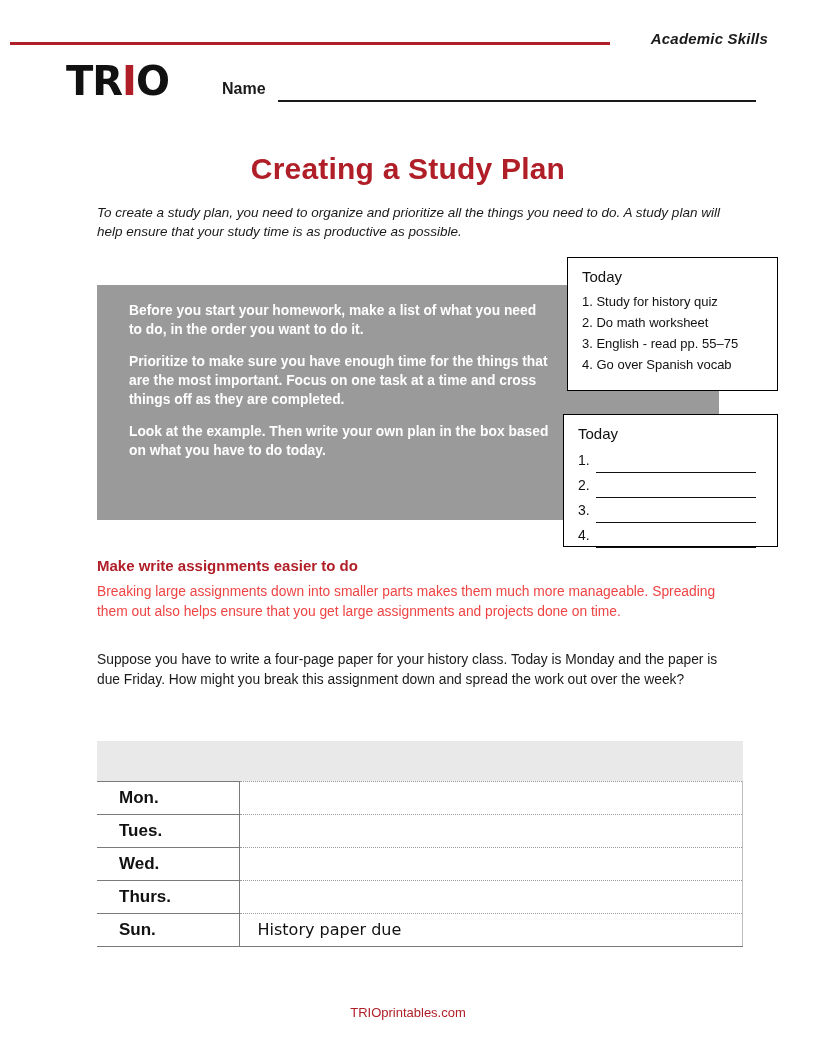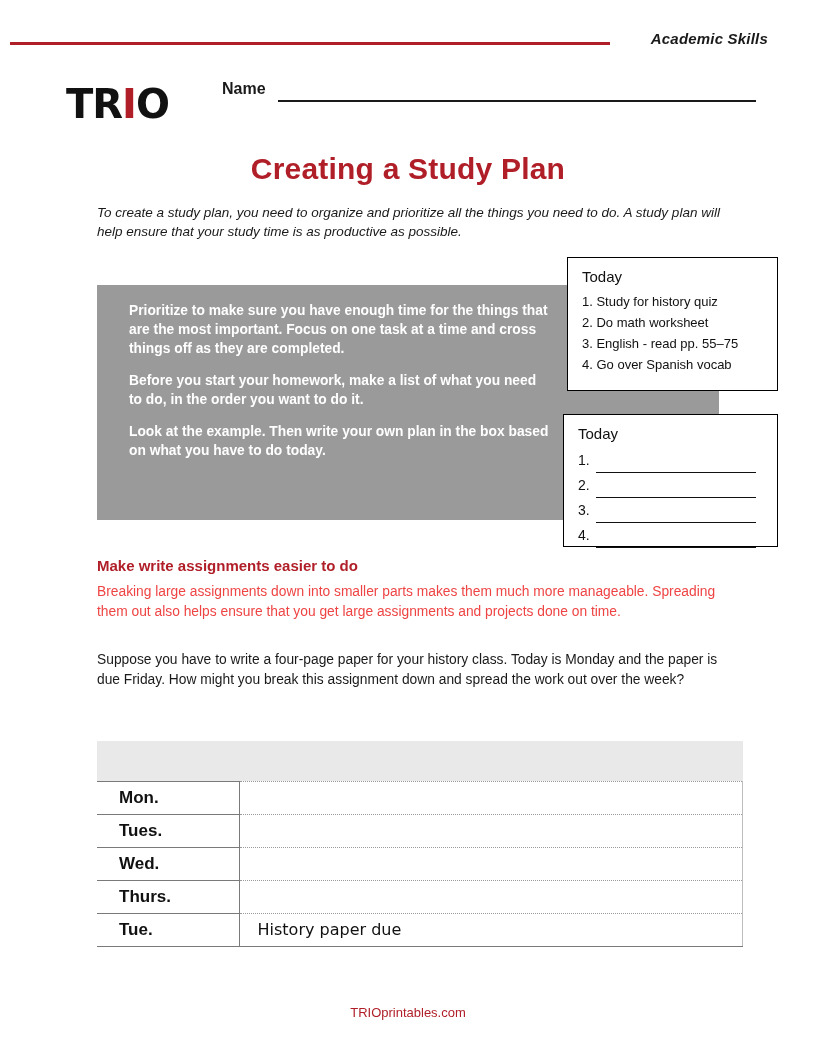--- a/index.html
+++ b/index.html
@@ -38,21 +38,21 @@
     font-weight: bold;
     font-style: italic;
     letter-spacing: 0.2px;
     color: #1a1a1a;
     margin-left: 37px;
   }
 
   
   .logo-block {
     position: absolute;
-    top: 83px;
+    top: 60px;
     left: 66px;
     width: 132px;
     height: 42px;
   }
   .logo-text {
     font-family: "DejaVu Sans", sans-serif;
     font-weight: bold;
     font-size: 40px;
     letter-spacing: -1px;
     line-height: 42px;
@@ -282,22 +282,22 @@
 </div>
 
 <div class="name-label">Name</div>
 <div class="name-line"></div>
 
 <div class="doc-title">Creating a Study Plan</div>
 <div class="intro">To create a study plan, you need to organize and prioritize all the things you need to do. A study plan will help ensure that your study time is as productive as possible.</div>
 
 <div class="gray-panel">
   <div class="panel-inner">
+    <div class="panel-p">Before you start your homework, make a list of what you need to do, in the order you want to do it.</div>
     <div class="panel-p">Prioritize to make sure you have enough time for the things that are the most important. Focus on one task at a time and cross things off as they are completed.</div>
-    <div class="panel-p">Before you start your homework, make a list of what you need to do, in the order you want to do it.</div>
     <div class="panel-p">Look at the example. Then write your own plan in the box based on what you have to do today.</div>
   </div>
 </div>
 
 <div class="today-box" id="today-example">
   <div class="today-title">Today</div>
   <ul class="today-list">
     <li>1. Study for history quiz</li>
     <li>2. Do math worksheet</li>
     <li>3. English - read pp. 55–75</li>
@@ -347,19 +347,19 @@
   </tr>
   <tr>
     <td class="daycell">Wed.</td>
     <td class="notecell"></td>
   </tr>
   <tr>
     <td class="daycell">Thurs.</td>
     <td class="notecell"></td>
   </tr>
   <tr>
-    <td class="daycell">Tue.</td>
+    <td class="daycell">Sun.</td>
     <td class="notecell">History paper due</td>
   </tr>
 </tbody>
   </table>
 
 <div class="footer">TRIOprintables.com</div>
 
 </body></html>

